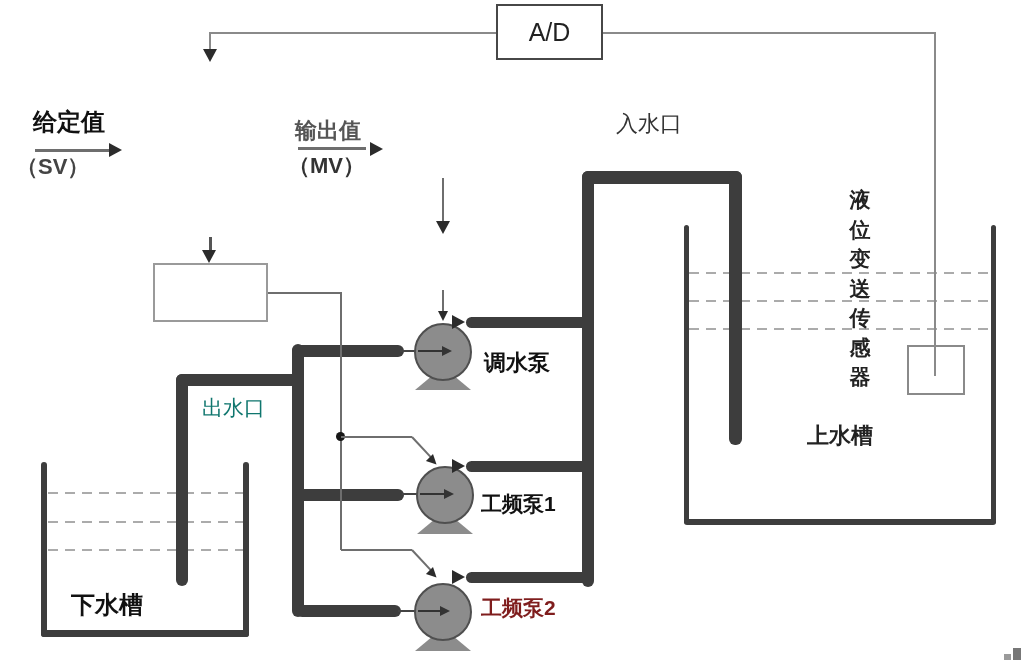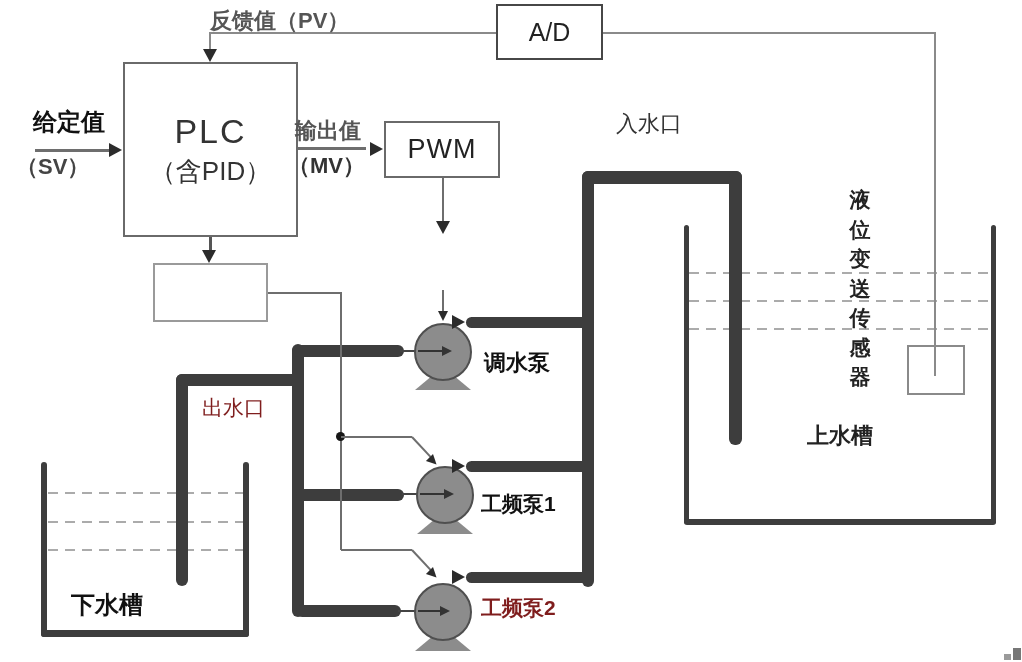--- a/index.html
+++ b/index.html
@@ -109,40 +109,32 @@
   <div class="pump-circle" style="left:414px;top:583px;"></div>
   <div class="arr arr-right" style="left:452px;top:570px;"></div>
 
   <div class="thin" style="left:418px;top:350px;width:26px;height:2px;background:#333;"></div>
   <div class="arr arr-right-sm" style="left:442px;top:346px;border-left-color:#333;"></div>
   <div class="thin" style="left:420px;top:493px;width:26px;height:2px;background:#333;"></div>
   <div class="arr arr-right-sm" style="left:444px;top:489px;border-left-color:#333;"></div>
   <div class="thin" style="left:418px;top:610px;width:26px;height:2px;background:#333;"></div>
   <div class="arr arr-right-sm" style="left:440px;top:606px;border-left-color:#333;"></div>
 
-  <div class="box" style="left:123px;top:62px;width:175px;height:175px;border:2px solid var(--box_border);">
-    <div style="font-size:34px;color:#333;letter-spacing:2px;line-height:42px;">PLC</div>
-    <div style="font-size:26px;color:#333;line-height:38px;">（含PID）</div>
-  </div>
   <div class="box" style="left:496px;top:4px;width:107px;height:56px;border:2px solid #474747;">
     <div style="font-size:25px;color:#222;">A/D</div>
-  </div>
-  <div class="box" style="left:384px;top:121px;width:116px;height:57px;border:2px solid var(--box_border);">
-    <div style="font-size:27px;color:#222;letter-spacing:1px;">PWM</div>
   </div>
   <div class="box" style="left:153px;top:263px;width:115px;height:59px;border:2px solid #9a9a9a;"></div>
   <div class="box" style="left:907px;top:345px;width:58px;height:50px;border:2px solid #8a8a8a;background:transparent;"></div>
 
-  <div class="lbl" style="left:210px;top:6px;font-size:22px;font-weight:700;color:#555;">反馈值（PV）</div>
   <div class="lbl" style="left:33px;top:106px;font-size:24px;font-weight:700;color:#111;">给定值</div>
   <div class="lbl" style="left:16px;top:152px;font-size:22px;font-weight:700;color:#444;">（SV）</div>
   <div class="lbl" style="left:295px;top:116px;font-size:22px;font-weight:700;color:#555;">输出值</div>
   <div class="lbl" style="left:288px;top:151px;font-size:22px;font-weight:700;color:#333;">（MV）</div>
   <div class="lbl" style="left:616px;top:109px;font-size:22px;color:#333;">入水口</div>
-  <div class="lbl" style="left:202px;top:394px;font-size:21px;color:#7f1d1d;">出水口</div>
+  <div class="lbl" style="left:202px;top:394px;font-size:21px;color:#0f766e;">出水口</div>
   <div class="lbl" style="left:484px;top:348px;font-size:22px;font-weight:700;color:#111;">调水泵</div>
   <div class="lbl" style="left:481px;top:490px;font-size:21px;font-weight:700;color:#111;">工频泵1</div>
   <div class="lbl" style="left:481px;top:594px;font-size:21px;font-weight:700;color:#7f1d1d;">工频泵2</div>
   <div class="lbl" style="left:807px;top:421px;font-size:22px;font-weight:700;color:#222;">上水槽</div>
   <div class="lbl" style="left:71px;top:589px;font-size:24px;font-weight:700;color:#111;">下水槽</div>
   <div class="vtext" style="left:845px;top:185px;width:30px;font-size:21px;font-weight:700;color:#222;line-height:29.5px;">液<br>位<br>变<br>送<br>传<br>感<br>器</div>
 
   <div class="abs" style="left:1004px;top:654px;width:7px;height:6px;background:#9a9a9a;"></div>
   <div class="abs" style="left:1013px;top:648px;width:8px;height:12px;background:#777;"></div>
 

